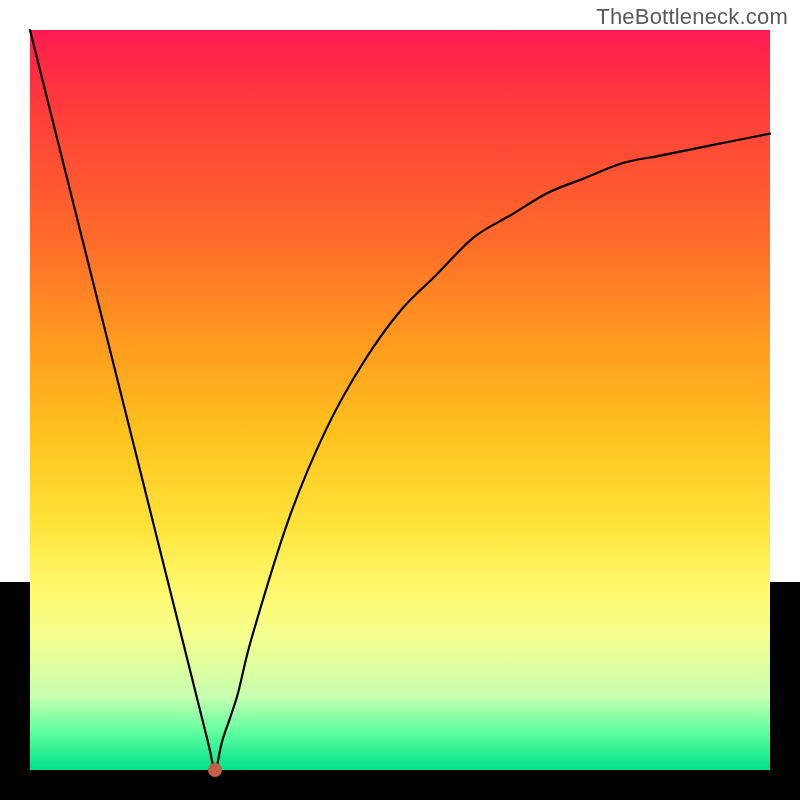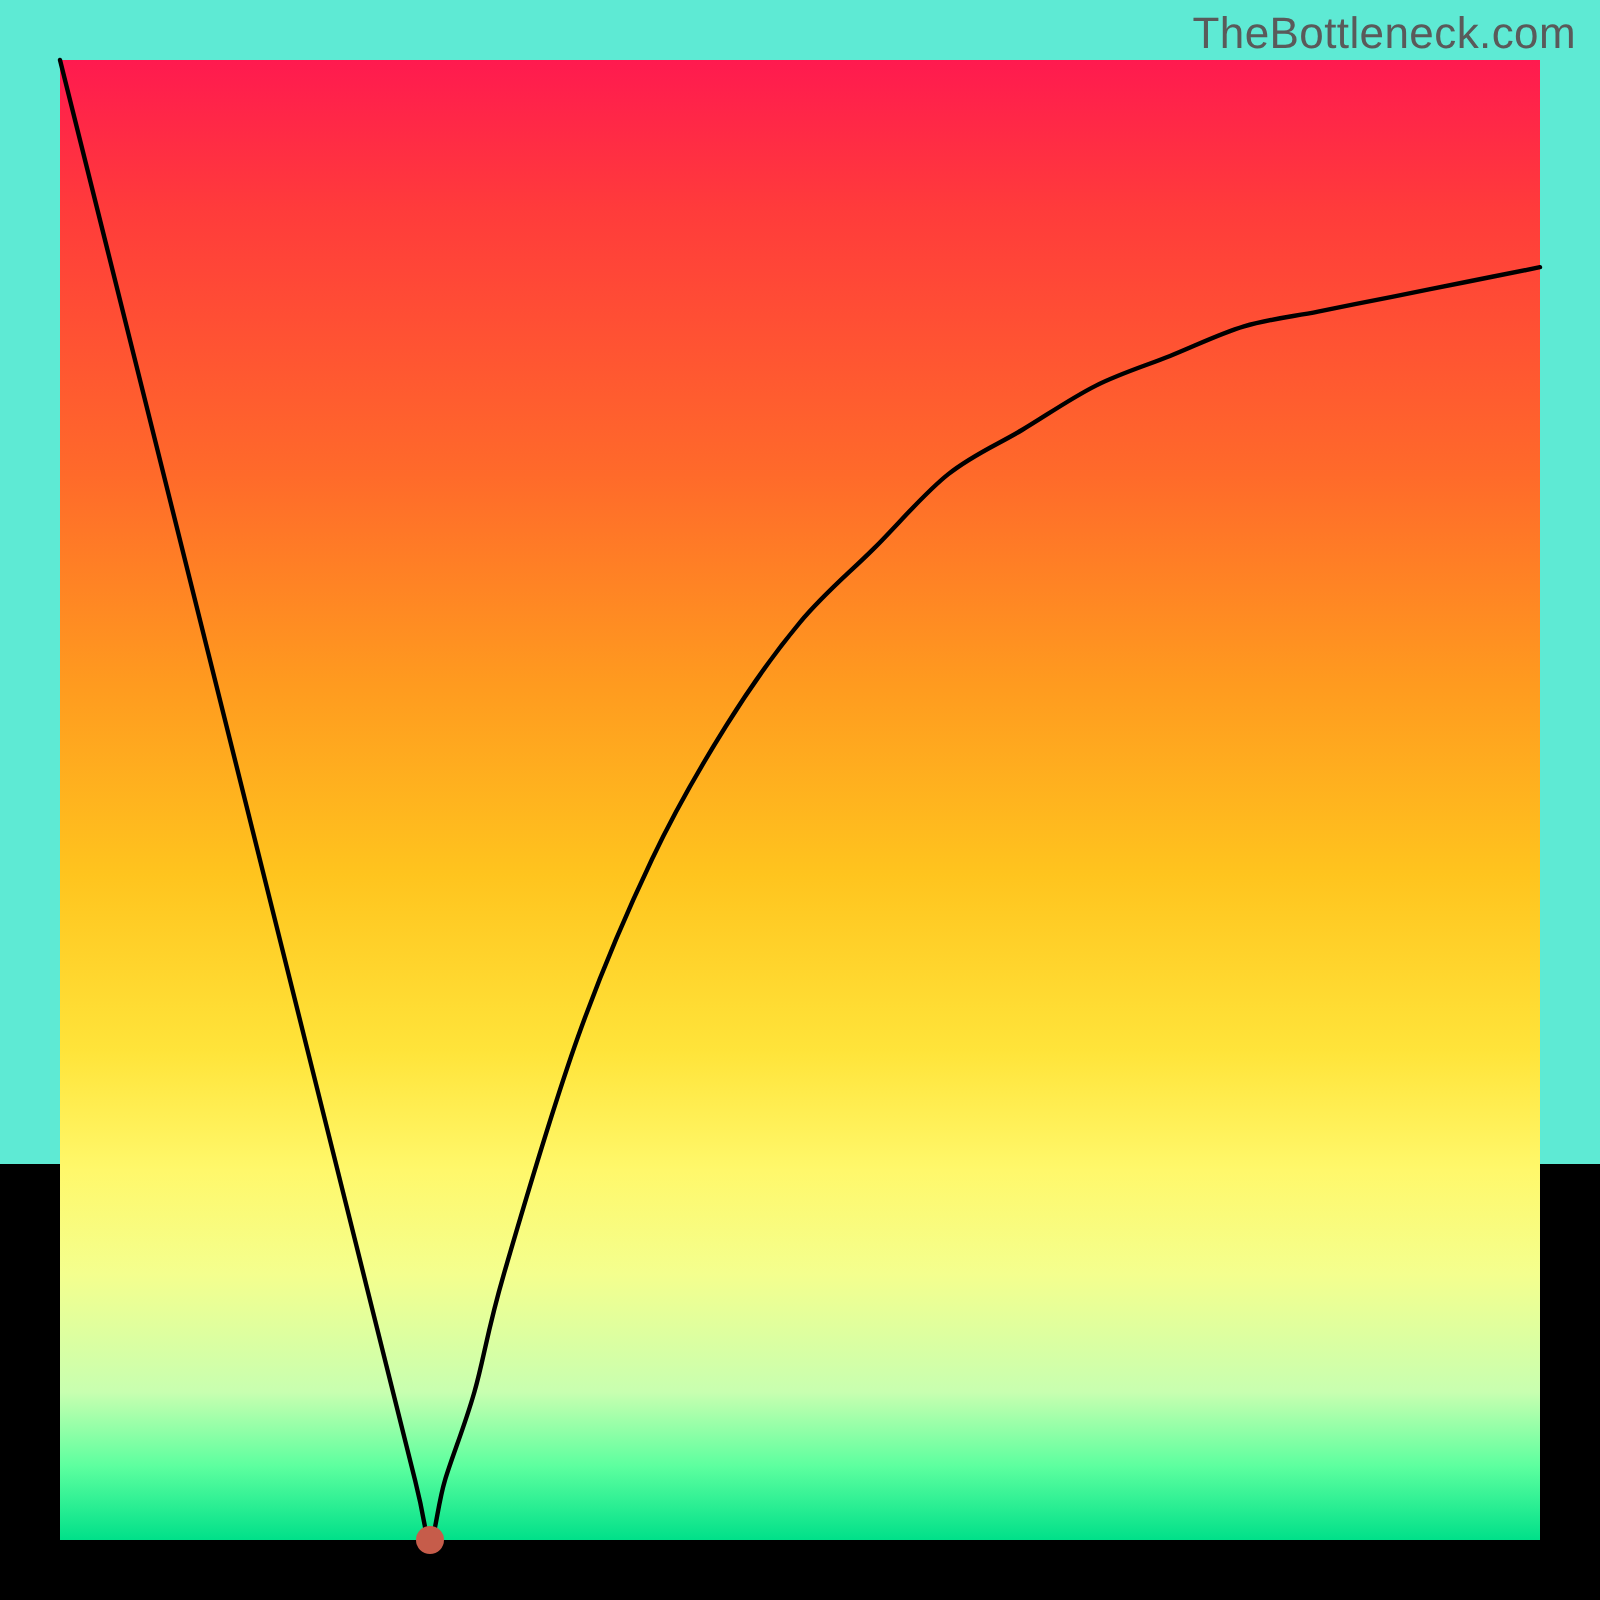--- a/index.html
+++ b/index.html
@@ -8,21 +8,21 @@
     width: 800px;
     height: 800px;
     overflow: hidden;
     background: #000;
     font-family: Arial, Helvetica, sans-serif;
   }
   .frame {
     position: relative;
     width: 800px;
     height: 582px;
-    background: #5eead4;
+    background: #ffffff;
   }
   .plot-area {
     position: absolute;
     left: 30px;
     top: 30px;
     width: 740px;
     height: 740px;
     background: linear-gradient(
       to bottom,
       #ff1a4f 0%,

